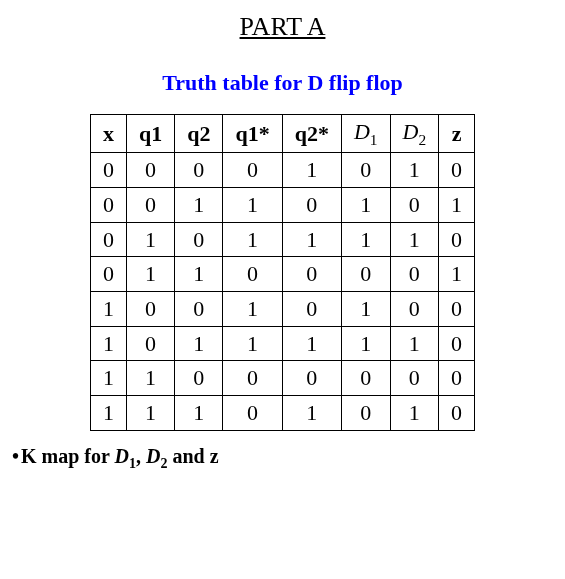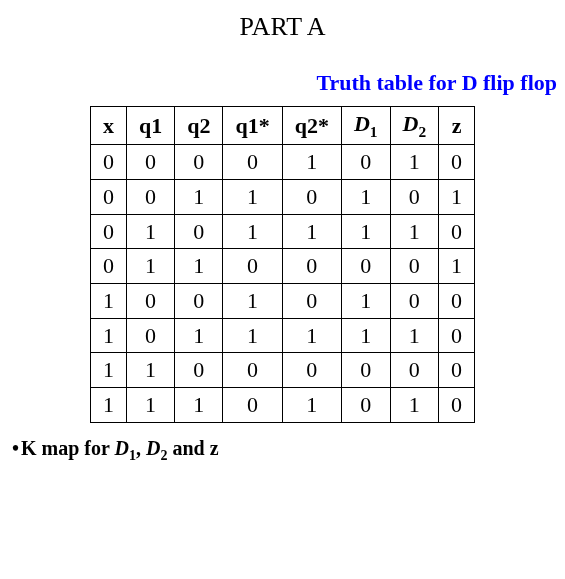--- a/index.html
+++ b/index.html
@@ -9,44 +9,45 @@
     font-size: 22px;
     color: #000;
     width: 565px;
     box-sizing: border-box;
   }
   .part-title {
     text-align: center;
     font-size: 26px;
     margin: 2px 0 28px 0;
     font-weight: normal;
+    text-decoration: underline;
   }
   .subtitle {
-    text-align: right;
+    text-align: center;
     color: #0000ff;
     font-weight: bold;
     font-size: 22px;
-    margin: 0 0 10px 0;
+    margin: 0 0 18px 0;
   }
   table {
     border-collapse: collapse;
     margin: 0 auto 14px auto;
   }
   th, td {
     border: 1.2px solid #000;
     text-align: center;
     line-height: 1.35;
     font-size: 22px;
     padding: 2px 12px;
   }
   th {
     font-weight: bold;
   }
   th.ital {
-    font-weight: bold;
+    font-weight: normal;
     font-style: italic;
   }
   th.ital .sub {
     font-style: normal;
   }
   .sub {
     font-size: 0.7em;
     vertical-align: sub;
     position: relative;
     bottom: -0.05em;

